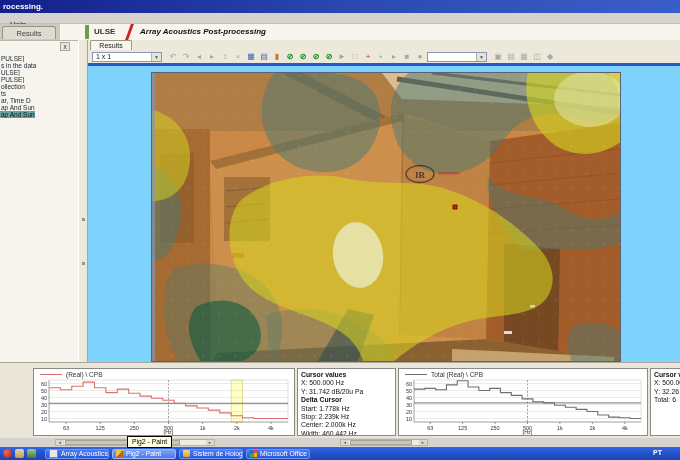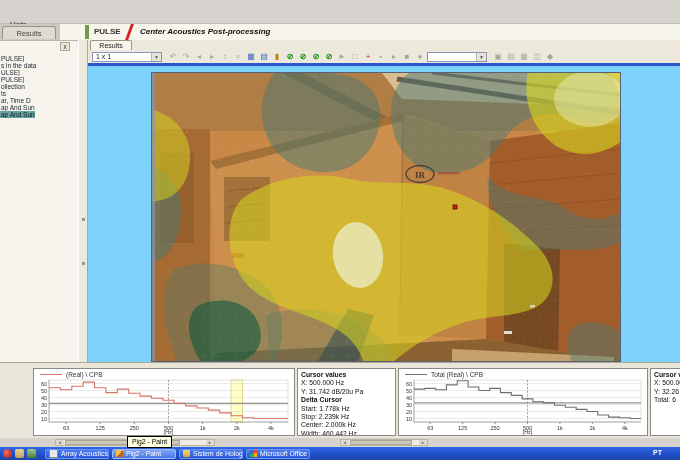--- a/index.html
+++ b/index.html
@@ -88,32 +88,35 @@
   .bi-paint{background:linear-gradient(135deg,#f0c040 50%,#c06020 50%);}
   .bi-folder{background:linear-gradient(#f2d878,#d8a830);border-radius:1px;}
   .bi-office{background:conic-gradient(#e43 0 25%,#fa0 25% 50%,#3a6 50% 75%,#36c 75%);}
   .lang{position:absolute;right:18px;top:449px;color:#fff;font-size:7px;font-weight:bold;}
 </style>
 </head>
 <body>
 
 <div class="screen">
 
+  <div class="titlebar">
+    <span>rocessing.</span>
+  </div>
 
   <div class="menubar">
     <span class="menu-item">Help</span>
   </div>
 
   <div class="tabrow1">
     <div class="panel-tab">Results</div>
     <div class="pulse-strip">
       <div class="pulse-green"></div>
-      <span class="pulse-word">PULSE</span>
+      <span class="pulse-word">ULSE</span>
       <div class="pulse-slash"></div>
-      <span class="apptab-label">Center Acoustics Post-processing</span>
+      <span class="apptab-label">Array Acoustics Post-processing</span>
     </div>
   </div>
 
   <div class="sidebar">
     <div class="sb-head">
       <div class="sb-close">x</div>
     </div>
     <div class="tree" id="tree">
         <div class="tree-item">PULSE]</div>
         <div class="tree-item">s in the data</div>

